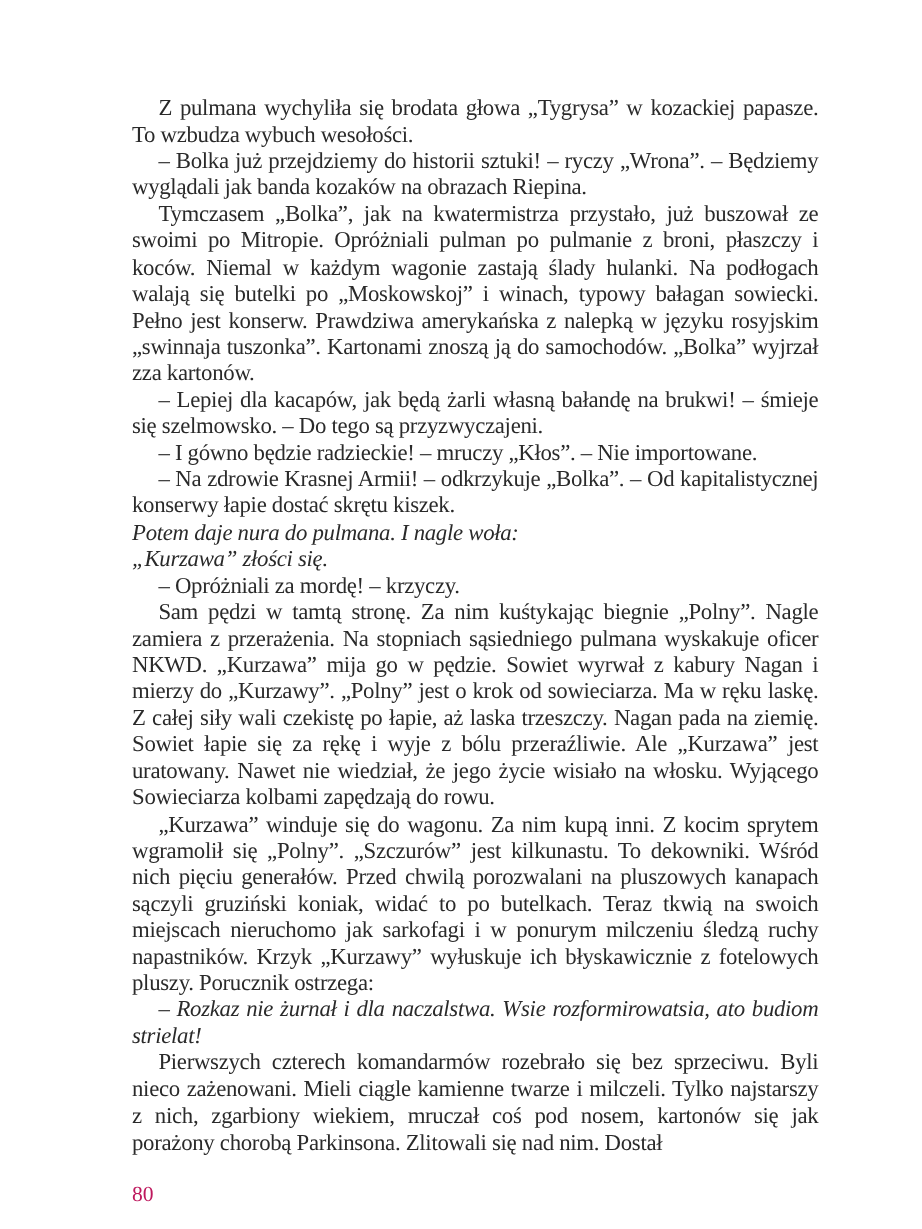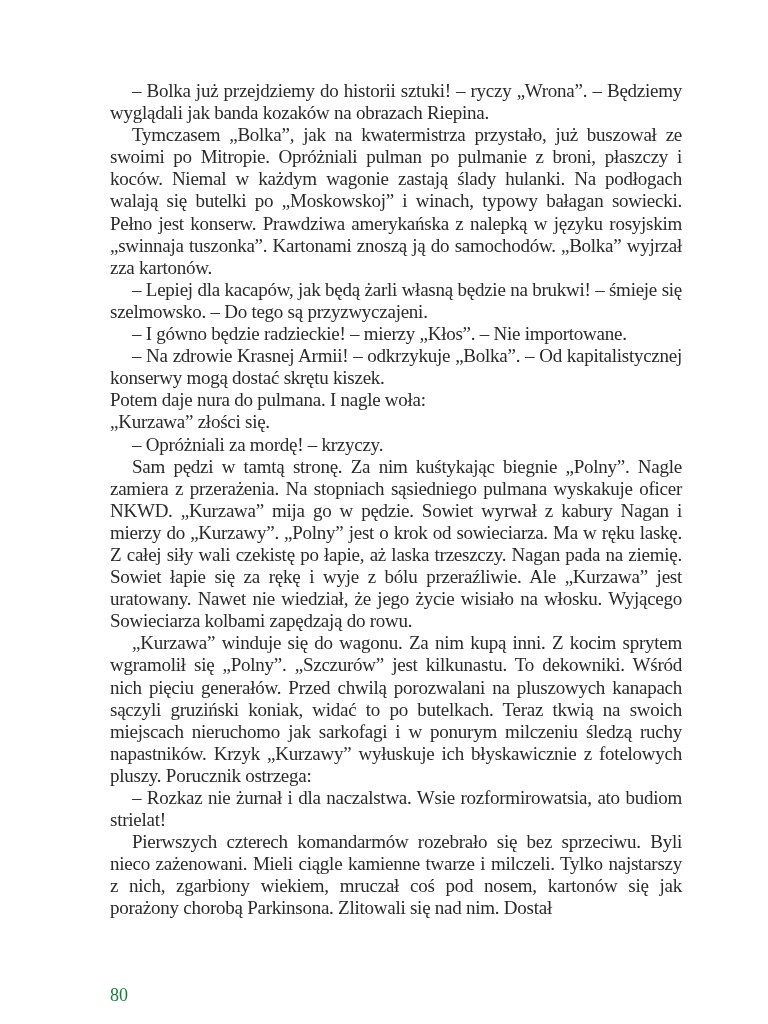--- a/index.html
+++ b/index.html
@@ -28,42 +28,45 @@
       letter-spacing: -0.25px;
       word-spacing: 0px;
       hyphens: none;
     }
     .para {
       margin: 0;
       text-indent: 22px;
     }
     .para.noindent {
       text-indent: 0;
+      font-style: italic;
     }
     .para.italic {
+      font-style: italic;
     }
     .page-number {
       position: absolute;
       left: 110px;
       top: 985px;
       font-family: "Liberation Serif", "DejaVu Serif", serif;
       font-size: 18px;
-      color: #15803d;
+      color: #be185d;
     }
   </style>
 </head>
 <body>
 
 <div class="page">
   <div class="text-block">
+    <p class="para">Z pulmana wychyliła się brodata głowa „Tygrysa” w kozackiej papasze. To wzbudza wybuch wesołości.</p>
     <p class="para">– Bolka już przejdziemy do historii sztuki! – ryczy „Wrona”. – Będziemy wyglądali jak banda kozaków na obrazach Riepina.</p>
     <p class="para">Tymczasem „Bolka”, jak na kwatermistrza przystało, już buszował ze swoimi po Mitropie. Opróżniali pulman po pulmanie z broni, płaszczy i koców. Niemal w każdym wagonie zastają ślady hulanki. Na podłogach walają się butelki po „Moskowskoj” i winach, typowy bałagan sowiecki. Pełno jest konserw. Prawdziwa amerykańska z nalepką w języku rosyjskim „swinnaja tuszonka”. Kartonami znoszą ją do samochodów. „Bolka” wyjrzał zza kartonów.</p>
-    <p class="para">– Lepiej dla kacapów, jak będą żarli własną będzie na brukwi! – śmieje się szelmowsko. – Do tego są przyzwyczajeni.</p>
-    <p class="para">– I gówno będzie radzieckie! – mierzy „Kłos”. – Nie importowane.</p>
-    <p class="para">– Na zdrowie Krasnej Armii! – odkrzykuje „Bolka”. – Od kapitalistycznej konserwy mogą dostać skrętu kiszek.</p>
+    <p class="para">– Lepiej dla kacapów, jak będą żarli własną bałandę na brukwi! – śmieje się szelmowsko. – Do tego są przyzwyczajeni.</p>
+    <p class="para">– I gówno będzie radzieckie! – mruczy „Kłos”. – Nie importowane.</p>
+    <p class="para">– Na zdrowie Krasnej Armii! – odkrzykuje „Bolka”. – Od kapitalistycznej konserwy łapie dostać skrętu kiszek.</p>
     <p class="para noindent">Potem daje nura do pulmana. I nagle woła:</p>
     <p class="para noindent">„Kurzawa” złości się.</p>
     <p class="para">– Opróżniali za mordę! – krzyczy.</p>
     <p class="para">Sam pędzi w tamtą stronę. Za nim kuśtykając biegnie „Polny”. Nagle zamiera z przerażenia. Na stopniach sąsiedniego pulmana wyskakuje oficer NKWD. „Kurzawa” mija go w pędzie. Sowiet wyrwał z kabury Nagan i mierzy do „Kurzawy”. „Polny” jest o krok od sowieciarza. Ma w ręku laskę. Z całej siły wali czekistę po łapie, aż laska trzeszczy. Nagan pada na ziemię. Sowiet łapie się za rękę i wyje z bólu przeraźliwie. Ale „Kurzawa” jest uratowany. Nawet nie wiedział, że jego życie wisiało na włosku. Wyjącego Sowieciarza kolbami zapędzają do rowu.</p>
     <p class="para">„Kurzawa” winduje się do wagonu. Za nim kupą inni. Z kocim sprytem wgramolił się „Polny”. „Szczurów” jest kilkunastu. To dekowniki. Wśród nich pięciu generałów. Przed chwilą porozwalani na pluszowych kanapach sączyli gruziński koniak, widać to po butelkach. Teraz tkwią na swoich miejscach nieruchomo jak sarkofagi i w ponurym milczeniu śledzą ruchy napastników. Krzyk „Kurzawy” wyłuskuje ich błyskawicznie z fotelowych pluszy. Porucznik ostrzega:</p>
     <p class="para italic">– Rozkaz nie żurnał i dla naczalstwa. Wsie rozformirowatsia, ato budiom strielat!</p>
     <p class="para">Pierwszych czterech komandarmów rozebrało się bez sprzeciwu. Byli nieco zażenowani. Mieli ciągle kamienne twarze i milczeli. Tylko najstarszy z nich, zgarbiony wiekiem, mruczał coś pod nosem, kartonów się jak porażony chorobą Parkinsona. Zlitowali się nad nim. Dostał</p>
   </div>
 </div>
 

